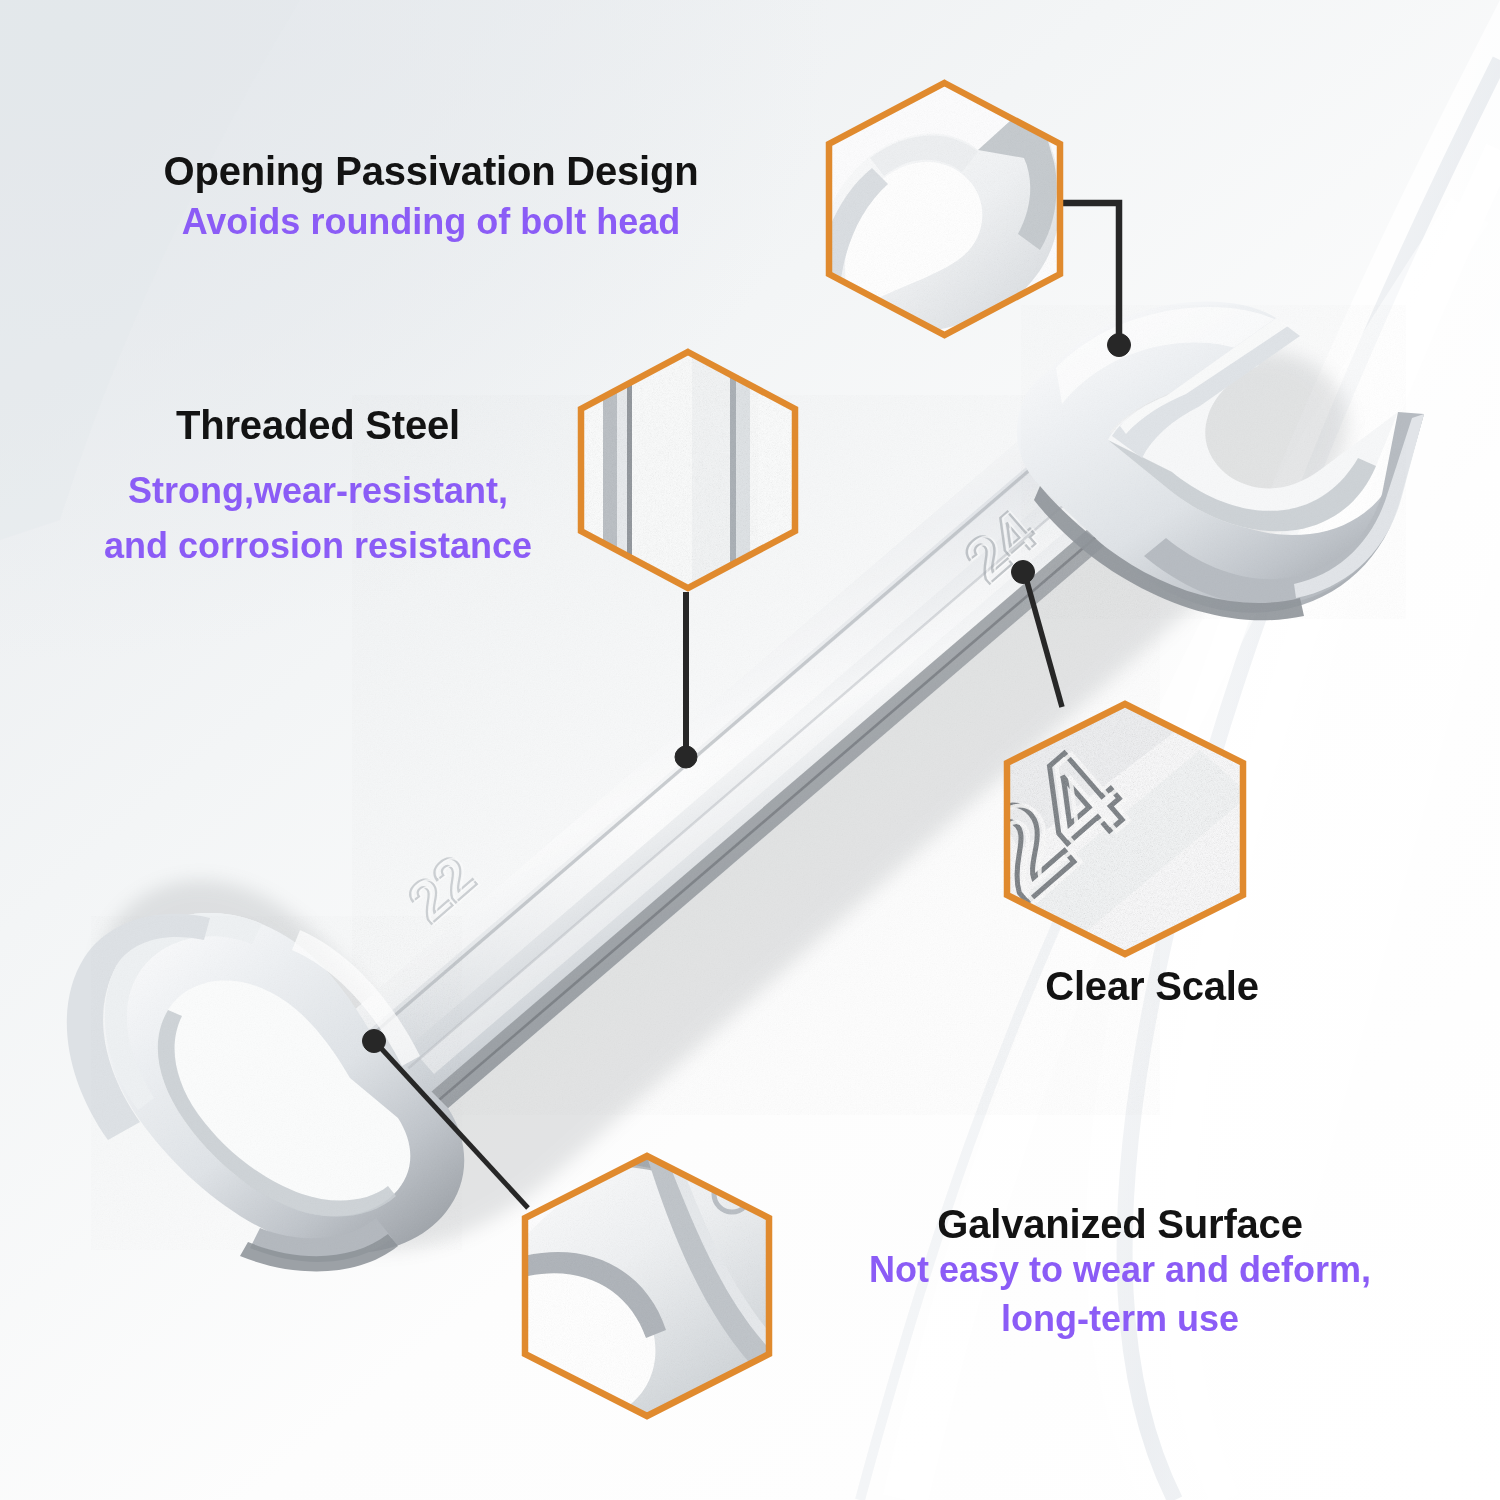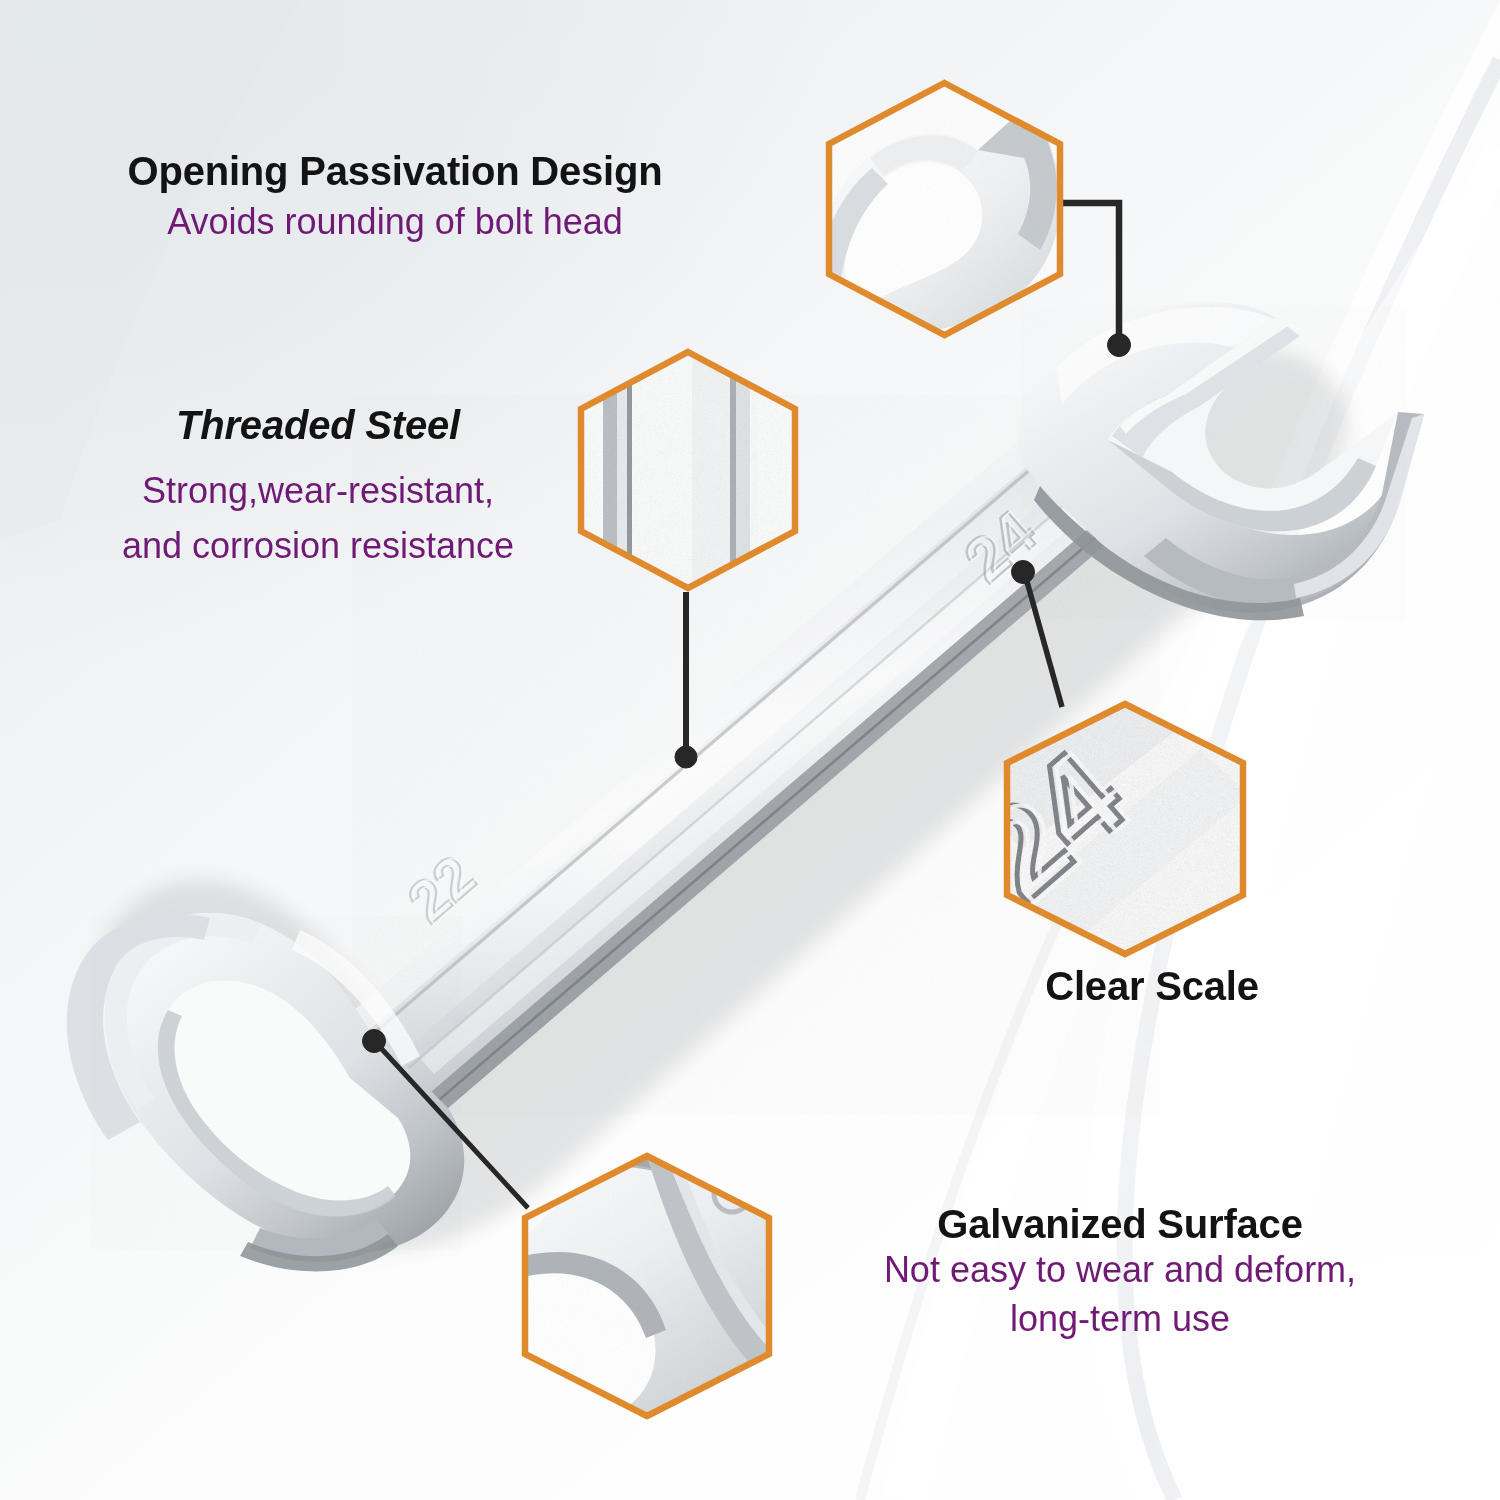--- a/index.html
+++ b/index.html
@@ -24,29 +24,29 @@
   
   .layer{position:absolute;inset:0;}
 
   
   .callout{position:absolute;}
   .callout .title{
     font-weight:bold;color:#131313;letter-spacing:-.2px;
     line-height:1.06;white-space:nowrap;
   }
   .callout .sub{
-    color:#701a75;line-height:1.14;font-weight:400;
+    color:#8b5cf6;line-height:1.14;font-weight:700;
   }
 
-  #txt-opening{left:0px;top:150px;width:790px;text-align:center;}
+  #txt-opening{left:0px;top:150px;width:790px;text-align:center;padding-left:36px;}
   #txt-opening .title{font-size:40px;}
   #txt-opening .sub{font-size:36px;margin-top:9px;}
 
   #txt-threaded{left:62px;top:404px;width:512px;text-align:center;}
-  #txt-threaded .title{font-size:40px;font-style:italic;}
+  #txt-threaded .title{font-size:40px;}
   #txt-threaded .sub{font-size:36px;margin-top:24px;}
 
   #txt-scale{left:852px;top:965px;width:600px;text-align:center;}
   #txt-scale .title{font-size:40px;}
   #txt-scale .sub{font-size:36px;margin-top:9px;}
 
   #txt-galv{left:800px;top:1203px;width:640px;text-align:center;}
   #txt-galv .title{font-size:40px;}
   #txt-galv .sub{font-size:36px;margin-top:4px;}
 

